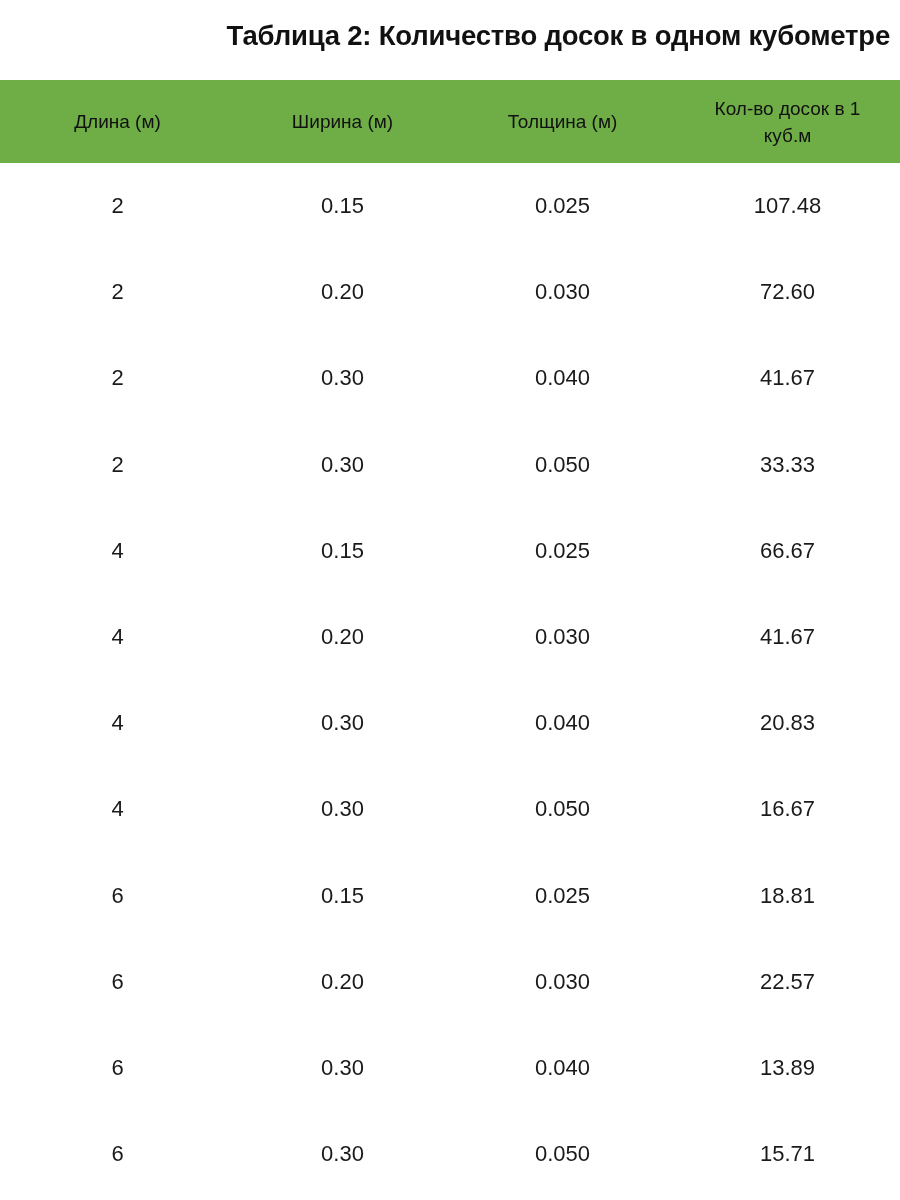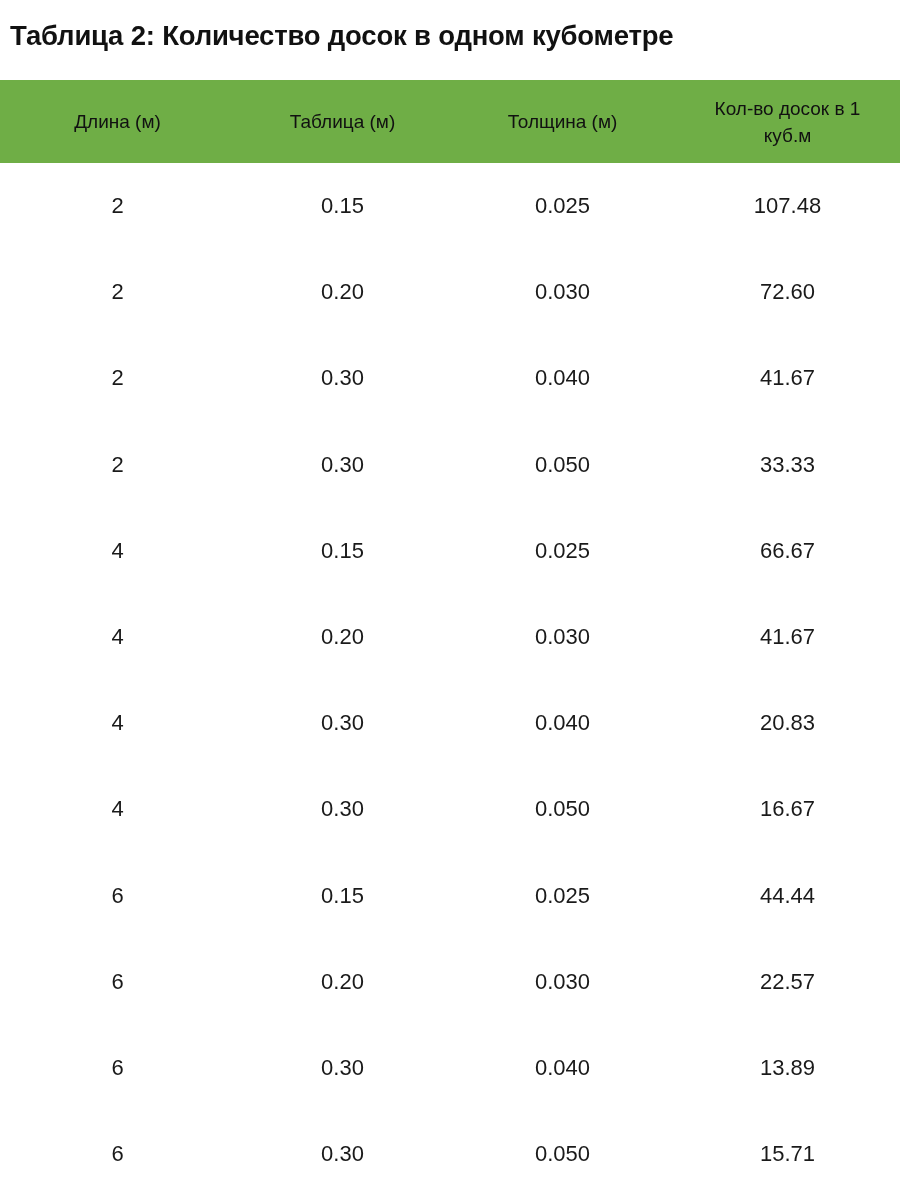--- a/index.html
+++ b/index.html
@@ -23,20 +23,21 @@
     left: 10px;
     top: 15px;
     width: 880px;
     height: 42px;
     font-size: 27.5px;
     font-weight: bold;
     letter-spacing: -0.2px;
     color: #111111;
     line-height: 42px;
     white-space: nowrap;
+    text-align: right;
   }
 
   
   .board-table {
     position: absolute;
     left: 0;
     top: 80px;
     width: 900px;
     border-collapse: collapse;
     table-layout: fixed;
@@ -87,21 +88,21 @@
 <table class="board-table">
   <colgroup>
     <col class="c-length">
     <col class="c-width">
     <col class="c-thick">
     <col class="c-count">
   </colgroup>
   <thead>
     <tr>
       <th>Длина (м)</th>
-      <th>Таблица (м)</th>
+      <th>Ширина (м)</th>
       <th>Толщина (м)</th>
       <th class="wrap-head">
         <span>Кол-во досок в 1</span>
         <br>
         <span>куб.м</span>
       </th>
     </tr>
   </thead>
   <tbody>
     <tr>
@@ -149,21 +150,21 @@
     <tr>
       <td>4</td>
       <td>0.30</td>
       <td>0.050</td>
       <td>16.67</td>
     </tr>
     <tr>
       <td>6</td>
       <td>0.15</td>
       <td>0.025</td>
-      <td>44.44</td>
+      <td>18.81</td>
     </tr>
     <tr>
       <td>6</td>
       <td>0.20</td>
       <td>0.030</td>
       <td>22.57</td>
     </tr>
     <tr>
       <td>6</td>
       <td>0.30</td>

